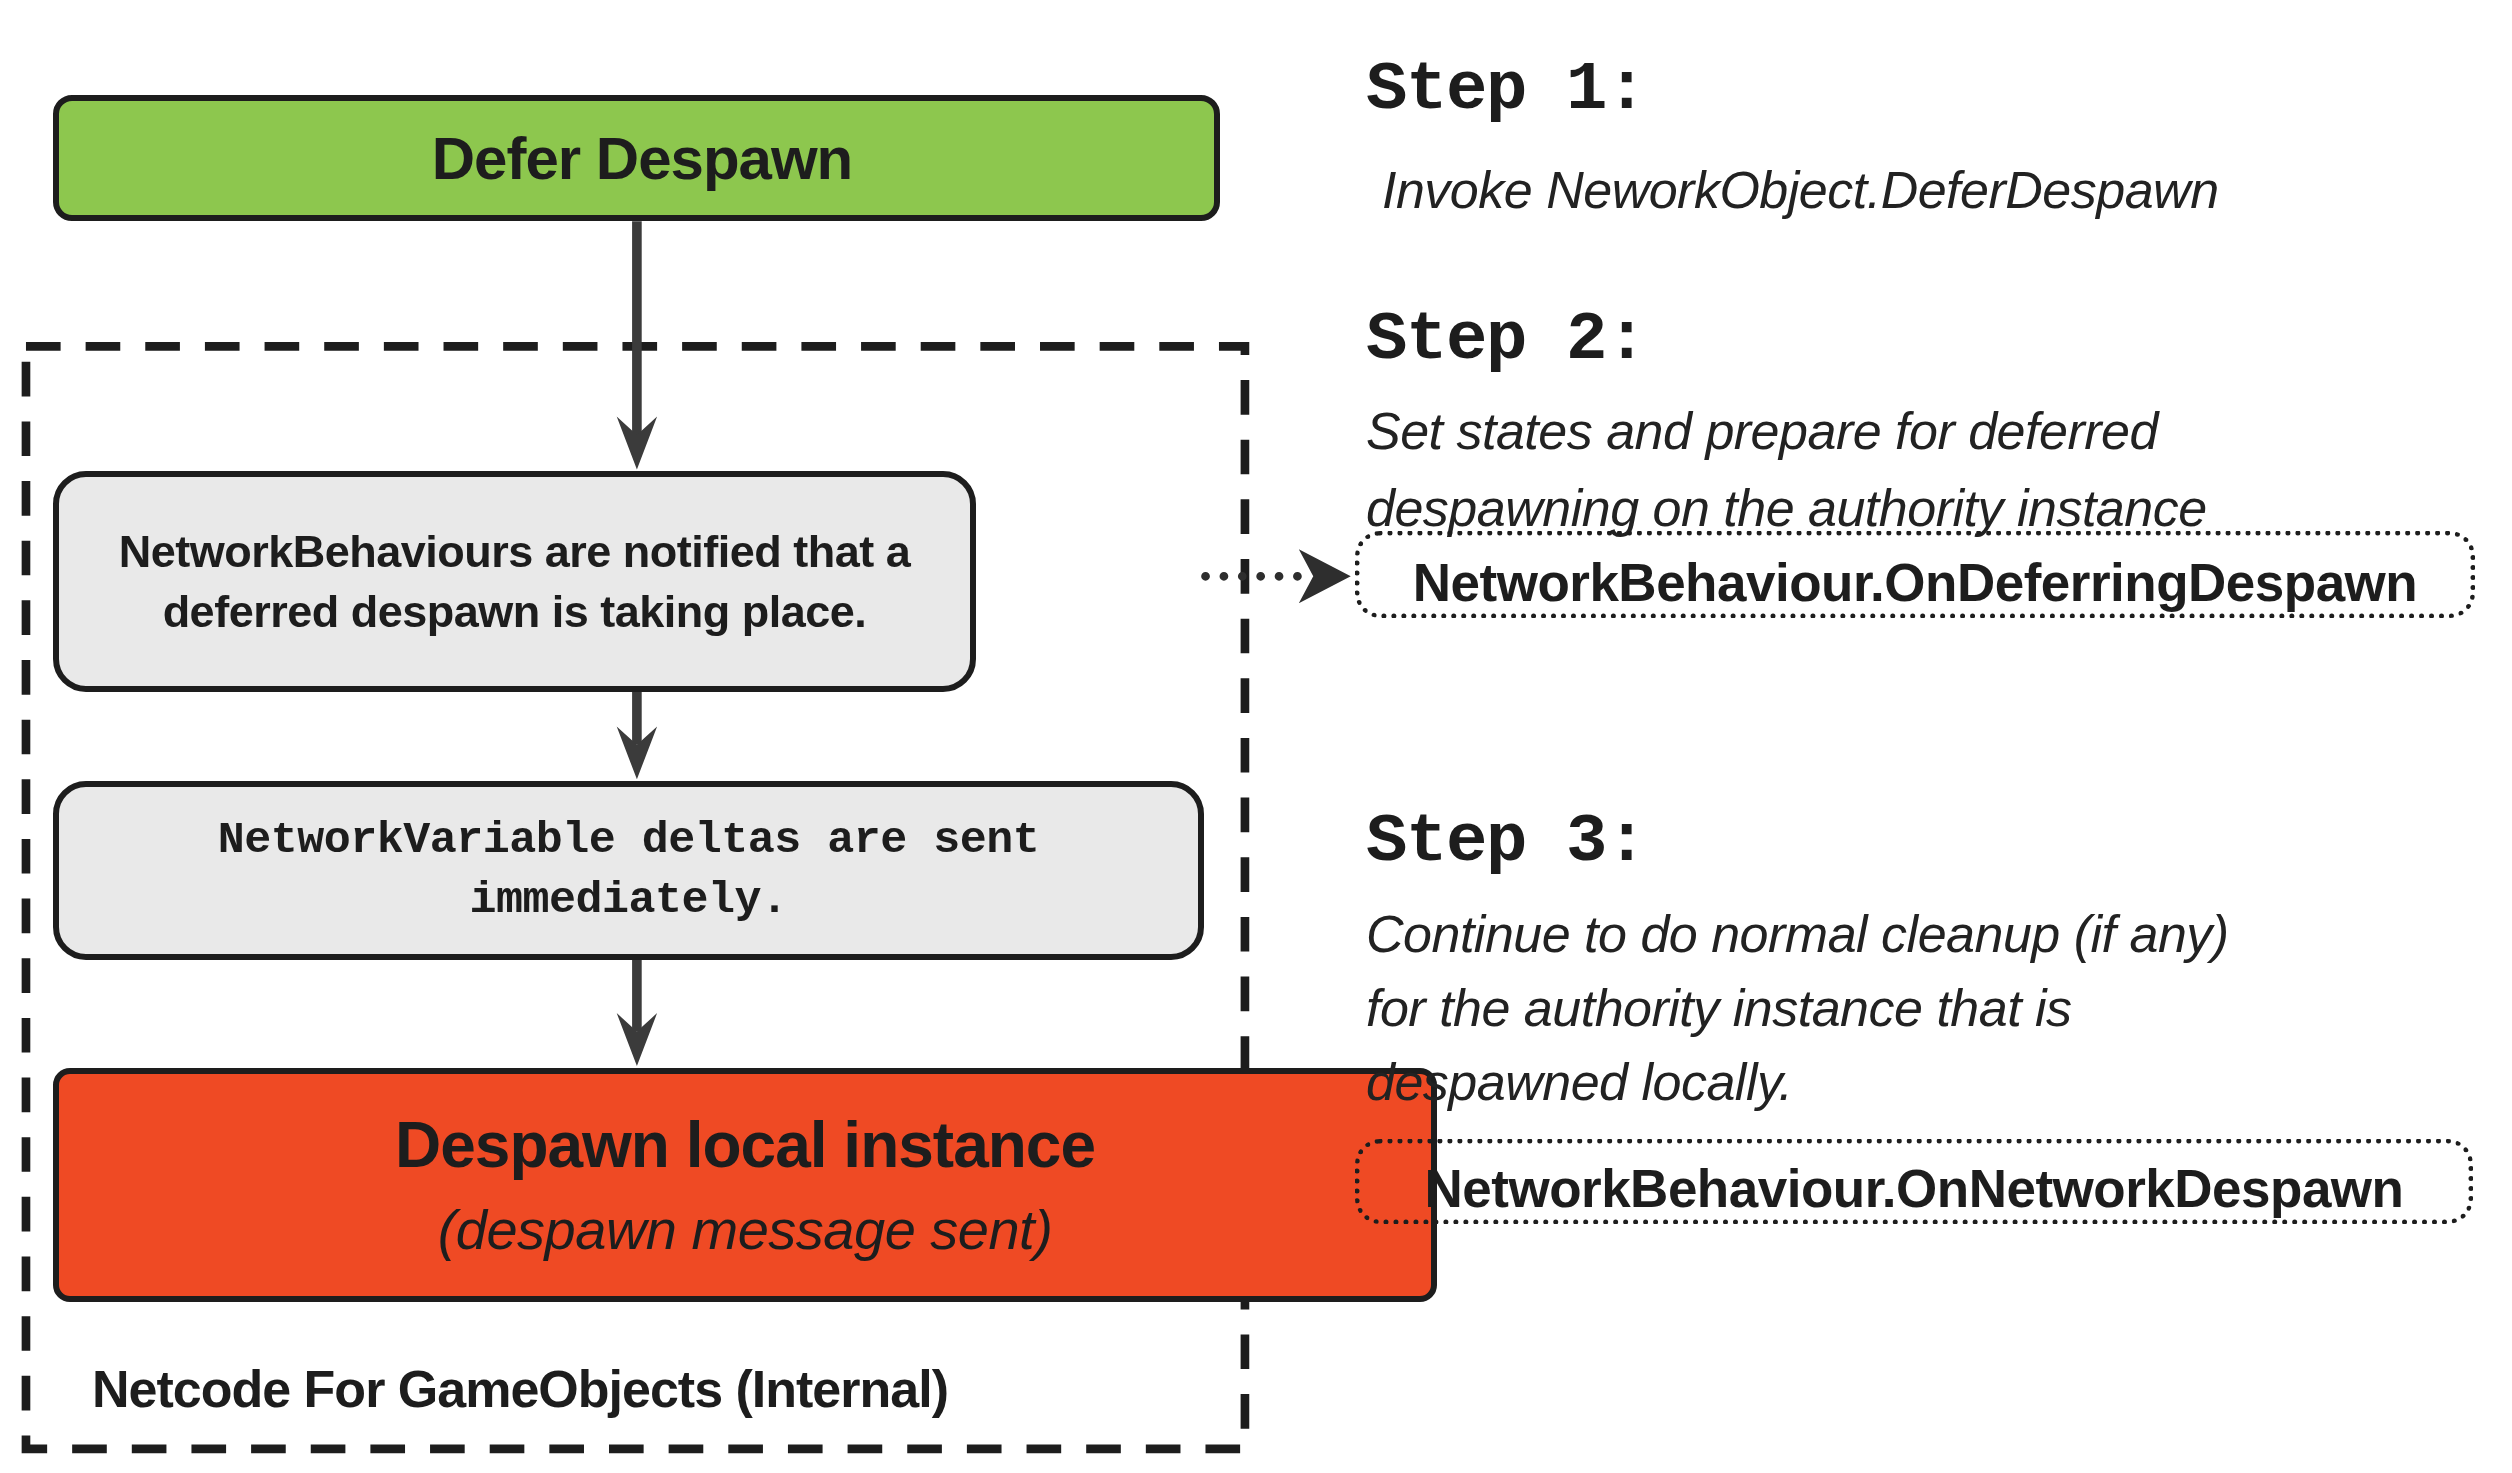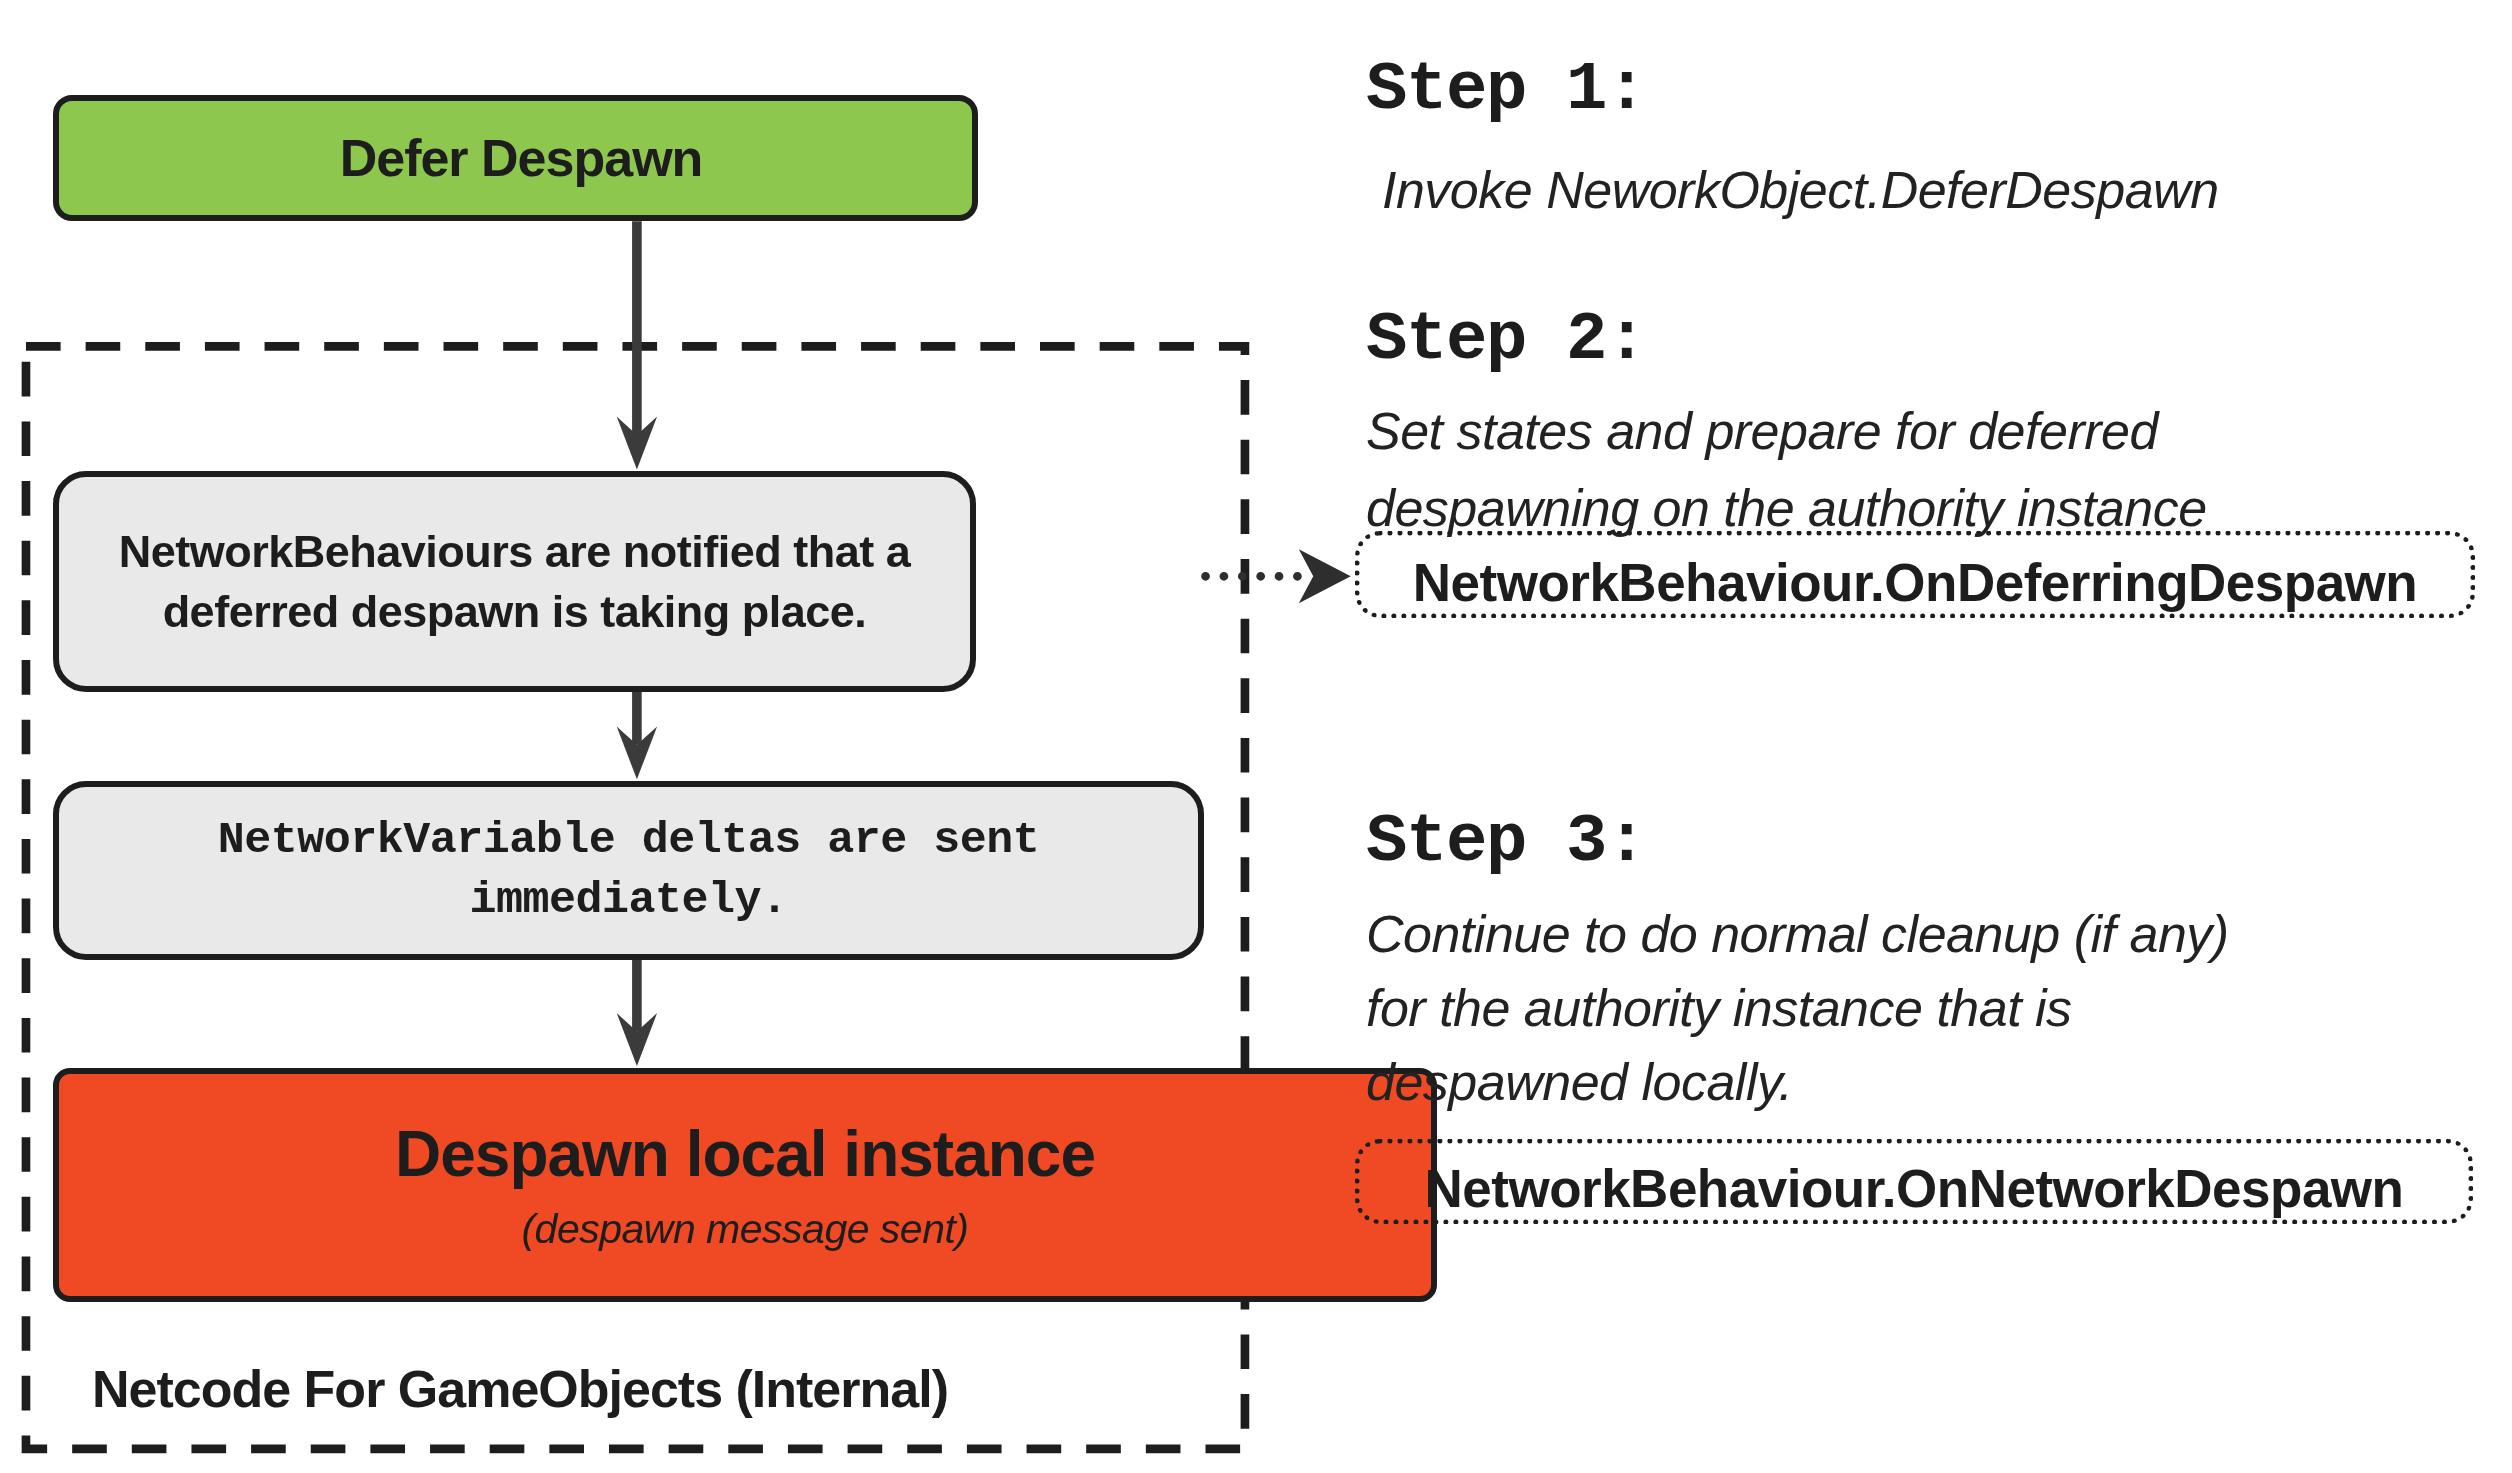--- a/index.html
+++ b/index.html
@@ -13,41 +13,41 @@
   }
   .abs{position:absolute;}
   .node{
     box-sizing:border-box;
     border:6.7px solid #1d1d1d;
     display:flex;flex-direction:column;
     align-items:center;justify-content:center;
     text-align:center;
   }
   .node-start{
-    left:53px;top:95px;width:925px;height:126px;
+    left:53px;top:95px;width:1167px;height:126px;
     border-radius:19px;
-    font-size:52px;font-weight:bold;letter-spacing:-1px;padding-left:11px;
+    font-size:60px;font-weight:bold;letter-spacing:-1px;padding-left:11px;
   }
   .node-gray1{
     left:53px;top:471px;width:923px;height:221px;
     border-radius:33px;
     font-size:45px;font-weight:bold;line-height:1.32;letter-spacing:-0.5px;
   }
   .node-gray2{
     left:53px;top:781px;width:1151px;height:179px;
     border-radius:33px;
     font-size:45px;font-weight:bold;line-height:1.32;letter-spacing:-0.5px;
   }
   .node-end{
     left:53px;top:1068px;width:1384px;height:234px;
     border-radius:17px;
     text-align:right;
   }
   .node-end .title{font-size:64px;font-weight:bold;letter-spacing:-1px;}
-  .node-end .subtitle{font-size:41px;font-style:italic;margin-top:15px;letter-spacing:-0.5px;}
+  .node-end .subtitle{font-size:56px;font-style:italic;margin-top:15px;letter-spacing:-0.5px;}
   .boundary-label{
     left:60px;top:1359px;
     font-size:52px;font-weight:bold;letter-spacing:-1px;margin-left:32px;
   }
   .step-heading{
     font-size:69px;font-weight:bold;letter-spacing:-1.4px;line-height:1.0;font-family:Liberation Mono, monospace;
   }
   .step-body{
     font-size:52px;font-style:italic;color:#222222;letter-spacing:-0.5px;
   }

